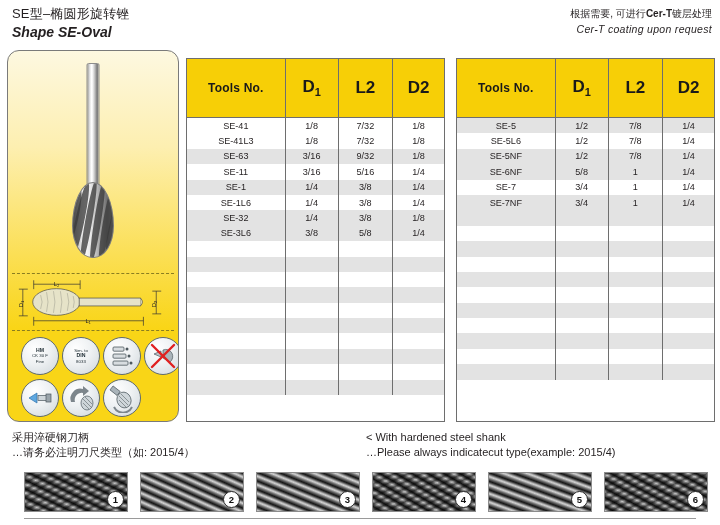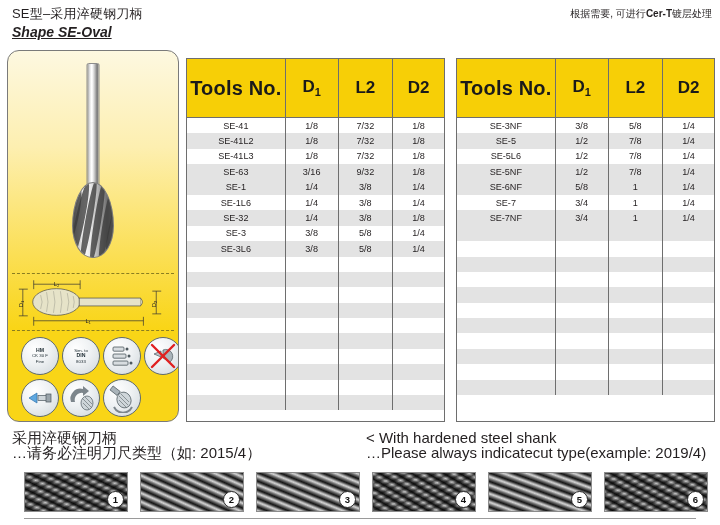--- a/index.html
+++ b/index.html
@@ -9,21 +9,21 @@
     font-family:"Liberation Sans","DejaVu Sans",sans-serif;
     position:relative;
     overflow:hidden;
     color:#231f20;
   }
   .page{position:absolute;left:0;top:0;width:720px;height:525px;}
 
   
   .hdr-left{position:absolute;left:12px;top:6px;}
   .hdr-left .cn{font-size:13px;letter-spacing:.2px;color:#231f20;line-height:16px;}
-  .hdr-left .en{font-size:14px;font-weight:bold;font-style:italic;line-height:18px;margin-top:1px;text-decoration:underline;}
+  .hdr-left .en{font-size:14px;font-weight:bold;font-style:italic;line-height:18px;margin-top:1px;}
 
   .hdr-right{position:absolute;right:8px;top:7px;text-align:right;}
   .hdr-right .cn{font-size:10px;line-height:14px;color:#231f20;}
   .hdr-right .cn b{font-weight:bold;}
   .hdr-right .en{font-size:10.5px;font-style:italic;line-height:14px;margin-top:1px;letter-spacing:.3px;}
 
   
   .panel{
     position:absolute;left:7px;top:50px;width:172px;height:372px;
     border:1.4px solid #7a7a7a;border-radius:12px;
@@ -67,59 +67,60 @@
   
   .tbl{position:absolute;top:58px;border:1.3px solid #6e6e6e;box-sizing:border-box;background:#fff;}
   .tbl-l{left:186px;width:259px;height:364px;}
   .tbl-r{left:456px;width:259px;height:364px;}
   .tbl table{border-collapse:collapse;width:100%;table-layout:fixed;}
   .tbl th{
     background:#f7cf06;color:#1a1a1a;font-weight:bold;
     border-right:1.2px solid #6e6e6e;border-bottom:1.2px solid #6e6e6e;
     height:56px;vertical-align:middle;text-align:center;
   }
-  .tbl th.c0{font-size:20px;letter-spacing:.2px;}
+  .tbl th.c0{font-size:12px;letter-spacing:.2px;}
   .tbl th.cx{font-size:17px;text-align:center;}
   .tbl th:last-child{border-right:none;}
   .tbl td{
     border-right:1.1px solid #6e6e6e;
     height:15.4px;text-align:center;font-size:9.1px;color:#231f20;
     vertical-align:middle;padding:0;
   }
   .tbl td:last-child{border-right:none;}
   .tbl tr.alt td{background:#e3e3e3;}
   .sub{font-size:11px;vertical-align:sub;font-weight:bold;}
 
   
-  .note{position:absolute;font-size:15px;line-height:15px;color:#231f20;}
+  .note{position:absolute;font-size:11px;line-height:15px;color:#231f20;}
   .note-l{left:12px;top:430px;}
   .note-r{left:366px;top:430px;}
 
   
   .cuts{position:absolute;left:0;top:472px;width:720px;height:44px;}
   .cut{position:absolute;top:0;width:104px;height:40px;border:1px solid #8c8c8c;box-sizing:border-box;overflow:hidden;background:#cfcfcf;}
   .cut .num{
     position:absolute;right:3px;bottom:3px;width:15px;height:15px;border-radius:50%;
     background:#fff;border:1.1px solid #2a2a2a;color:#111;
     font-size:9.5px;font-weight:bold;display:flex;align-items:center;justify-content:center;
   }
   .rule{position:absolute;left:24px;top:518px;width:672px;border-top:1px solid #9a9a9a;}
 </style>
 </head>
 <body>
 
 <div class="page">
 
   <div class="hdr-left">
-    <div class="cn">SE型–采用淬硬钢刀柄</div>
+    <div class="cn">SE型–椭圆形旋转锉</div>
     <div class="en">Shape  SE-Oval</div>
   </div>
 
   <div class="hdr-right">
     <div class="cn"><span>根据需要, 可进行</span><b>Cer-T</b><span>镀层处理</span></div>
+    <div class="en">Cer-T  coating  upon  request</div>
   </div>
 
   <div class="panel">
 
     <div class="panel-photo">
       <div class="shank"></div>
       <div class="head">
         <div class="flute" style="left:-8px;top:4px;width:12px;height:72px;transform:rotate(14deg);"></div>
         <div class="flute" style="left:2px;top:-2px;width:9px;height:82px;transform:rotate(12deg);"></div>
         <div class="flute" style="left:12px;top:-4px;width:7px;height:86px;transform:rotate(10deg);"></div>
@@ -251,61 +252,55 @@
           <th class="cx">D2</th>
         </tr>
       </thead>
       <tbody>
           <tr>
             <td>SE-41</td>
             <td>1/8</td>
             <td>7/32</td>
             <td>1/8</td>
           </tr>
-          <tr class="alt">
-            <td>SE-41L2</td>
-            <td>1/8</td>
-            <td>7/32</td>
-            <td>1/8</td>
-          </tr>
           <tr>
             <td>SE-41L3</td>
             <td>1/8</td>
             <td>7/32</td>
             <td>1/8</td>
           </tr>
           <tr class="alt">
             <td>SE-63</td>
             <td>3/16</td>
             <td>9/32</td>
             <td>1/8</td>
           </tr>
+          <tr>
+            <td>SE-11</td>
+            <td>3/16</td>
+            <td>5/16</td>
+            <td>1/4</td>
+          </tr>
           <tr class="alt">
             <td>SE-1</td>
             <td>1/4</td>
             <td>3/8</td>
             <td>1/4</td>
           </tr>
           <tr>
             <td>SE-1L6</td>
             <td>1/4</td>
             <td>3/8</td>
             <td>1/4</td>
           </tr>
           <tr class="alt">
             <td>SE-32</td>
             <td>1/4</td>
             <td>3/8</td>
             <td>1/8</td>
-          </tr>
-          <tr>
-            <td>SE-3</td>
-            <td>3/8</td>
-            <td>5/8</td>
-            <td>1/4</td>
           </tr>
           <tr class="alt">
             <td>SE-3L6</td>
             <td>3/8</td>
             <td>5/8</td>
             <td>1/4</td>
           </tr>
           <tr>
             <td></td>
             <td></td>
@@ -380,26 +375,20 @@
         </colgroup>
       <thead>
         <tr>
           <th class="c0">Tools No.</th>
           <th class="cx"><span>D</span><span class="sub">1</span></th>
           <th class="cx">L2</th>
           <th class="cx">D2</th>
         </tr>
       </thead>
       <tbody>
-          <tr>
-            <td>SE-3NF</td>
-            <td>3/8</td>
-            <td>5/8</td>
-            <td>1/4</td>
-          </tr>
           <tr class="alt">
             <td>SE-5</td>
             <td>1/2</td>
             <td>7/8</td>
             <td>1/4</td>
           </tr>
           <tr>
             <td>SE-5L6</td>
             <td>1/2</td>
             <td>7/8</td>
@@ -498,21 +487,21 @@
         </tbody>
     </table>
   </div>
 
   <div class="note note-l">
     <div>采用淬硬钢刀柄</div>
     <div>…请务必注明刀尺类型（如: 2015/4）</div>
   </div>
   <div class="note note-r">
     <div>&lt; With hardened steel shank</div>
-    <div>…Please always indicatecut type(example: 2019/4)</div>
+    <div>…Please always indicatecut type(example: 2015/4)</div>
   </div>
 
   <div class="cuts">
       <div class="cut" style="left: 24px; background-image: repeating-linear-gradient(26deg, rgb(255, 255, 255) 0px, rgb(232, 232, 232) 1px, rgb(74, 74, 74) 3px, rgb(28, 28, 28) 4px, rgb(122, 122, 122) 6px, rgb(242, 242, 242) 8px), repeating-linear-gradient(-30deg, rgba(255, 255, 255, 0.85) 0px, rgba(60, 60, 60, 0.75) 3px, rgba(240, 240, 240, 0.8) 6px); background-blend-mode: multiply;">
         <div class="num">1</div>
       </div>
       <div class="cut" style="left: 140px; background-image: repeating-linear-gradient(24deg, rgb(255, 255, 255) 0px, rgb(232, 232, 232) 1px, rgb(74, 74, 74) 3px, rgb(28, 28, 28) 4px, rgb(122, 122, 122) 6px, rgb(242, 242, 242) 8px); background-blend-mode: multiply;">
         <div class="num">2</div>
       </div>
       <div class="cut" style="left: 256px; background-image: repeating-linear-gradient(22deg, rgb(255, 255, 255) 0px, rgb(232, 232, 232) 1px, rgb(74, 74, 74) 3px, rgb(28, 28, 28) 4px, rgb(122, 122, 122) 6px, rgb(242, 242, 242) 8px); background-blend-mode: multiply;">

